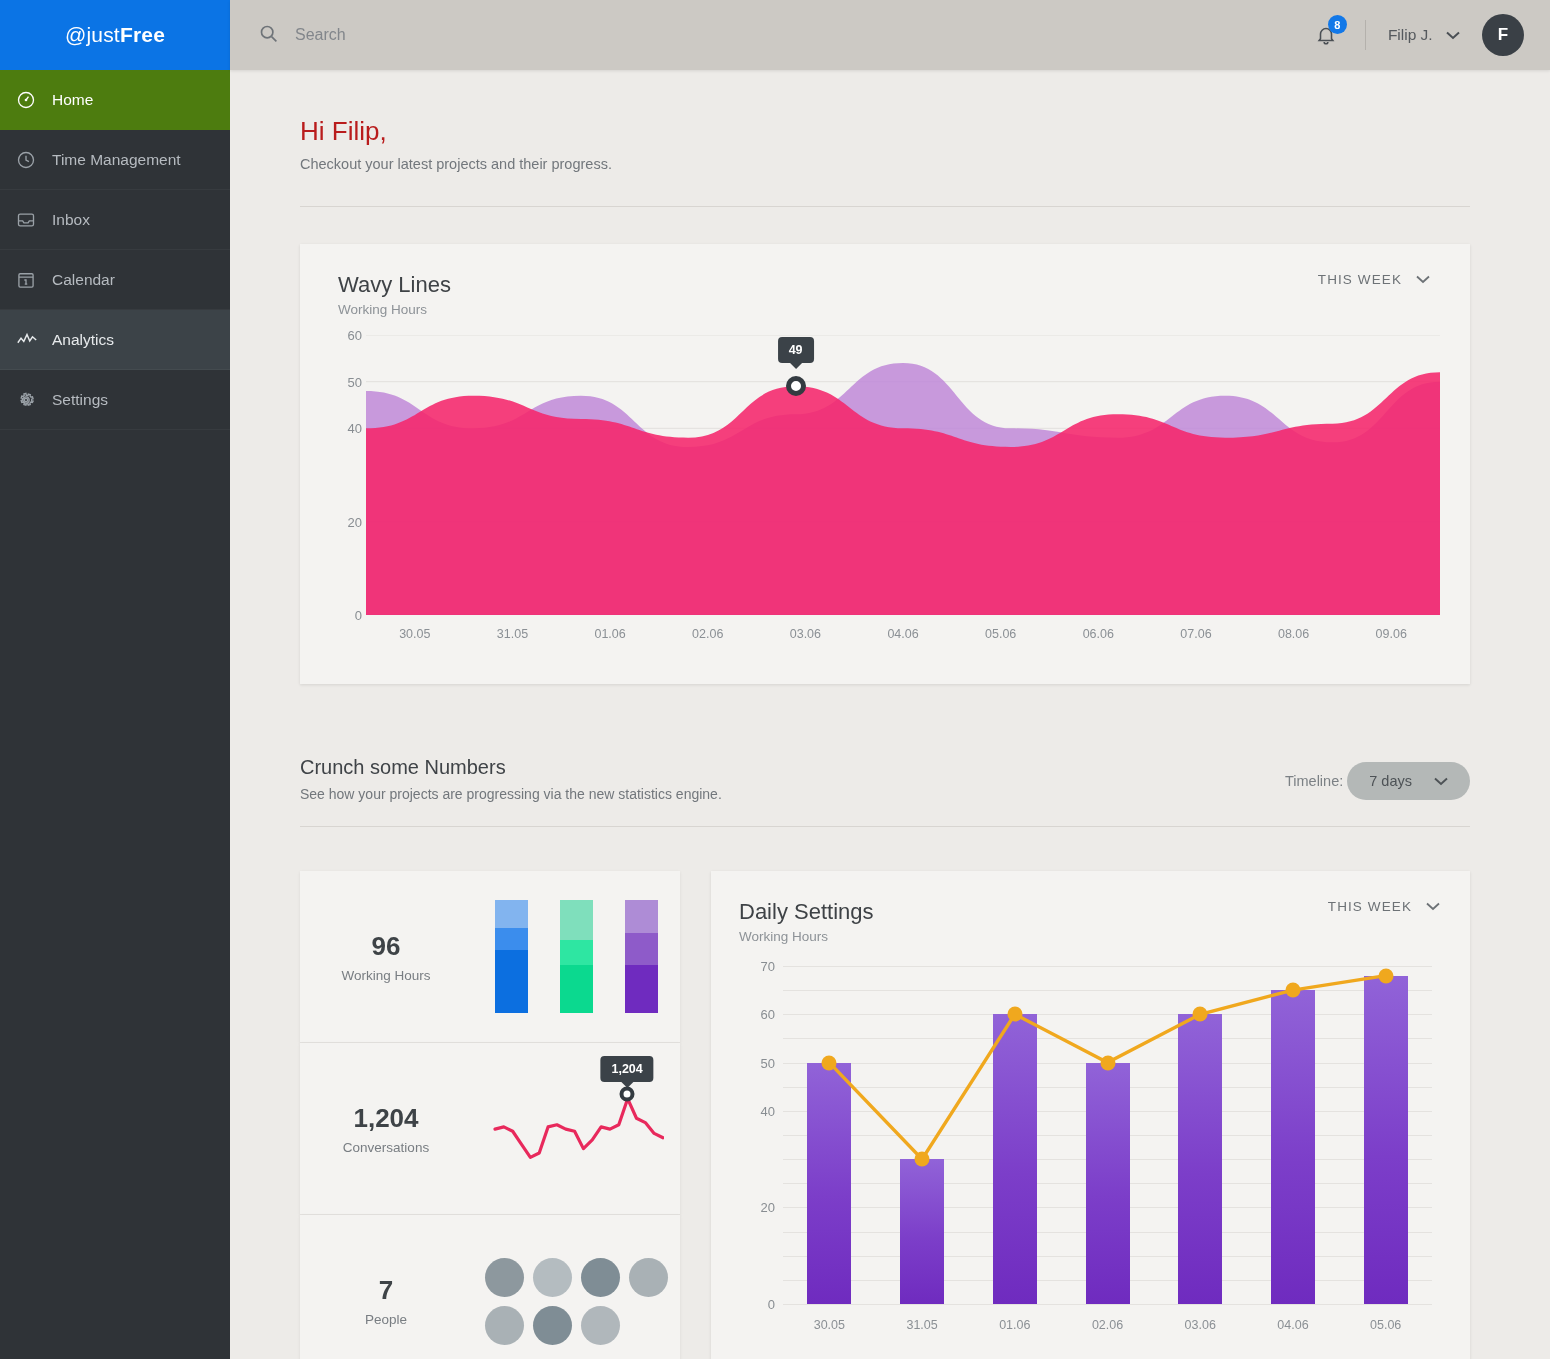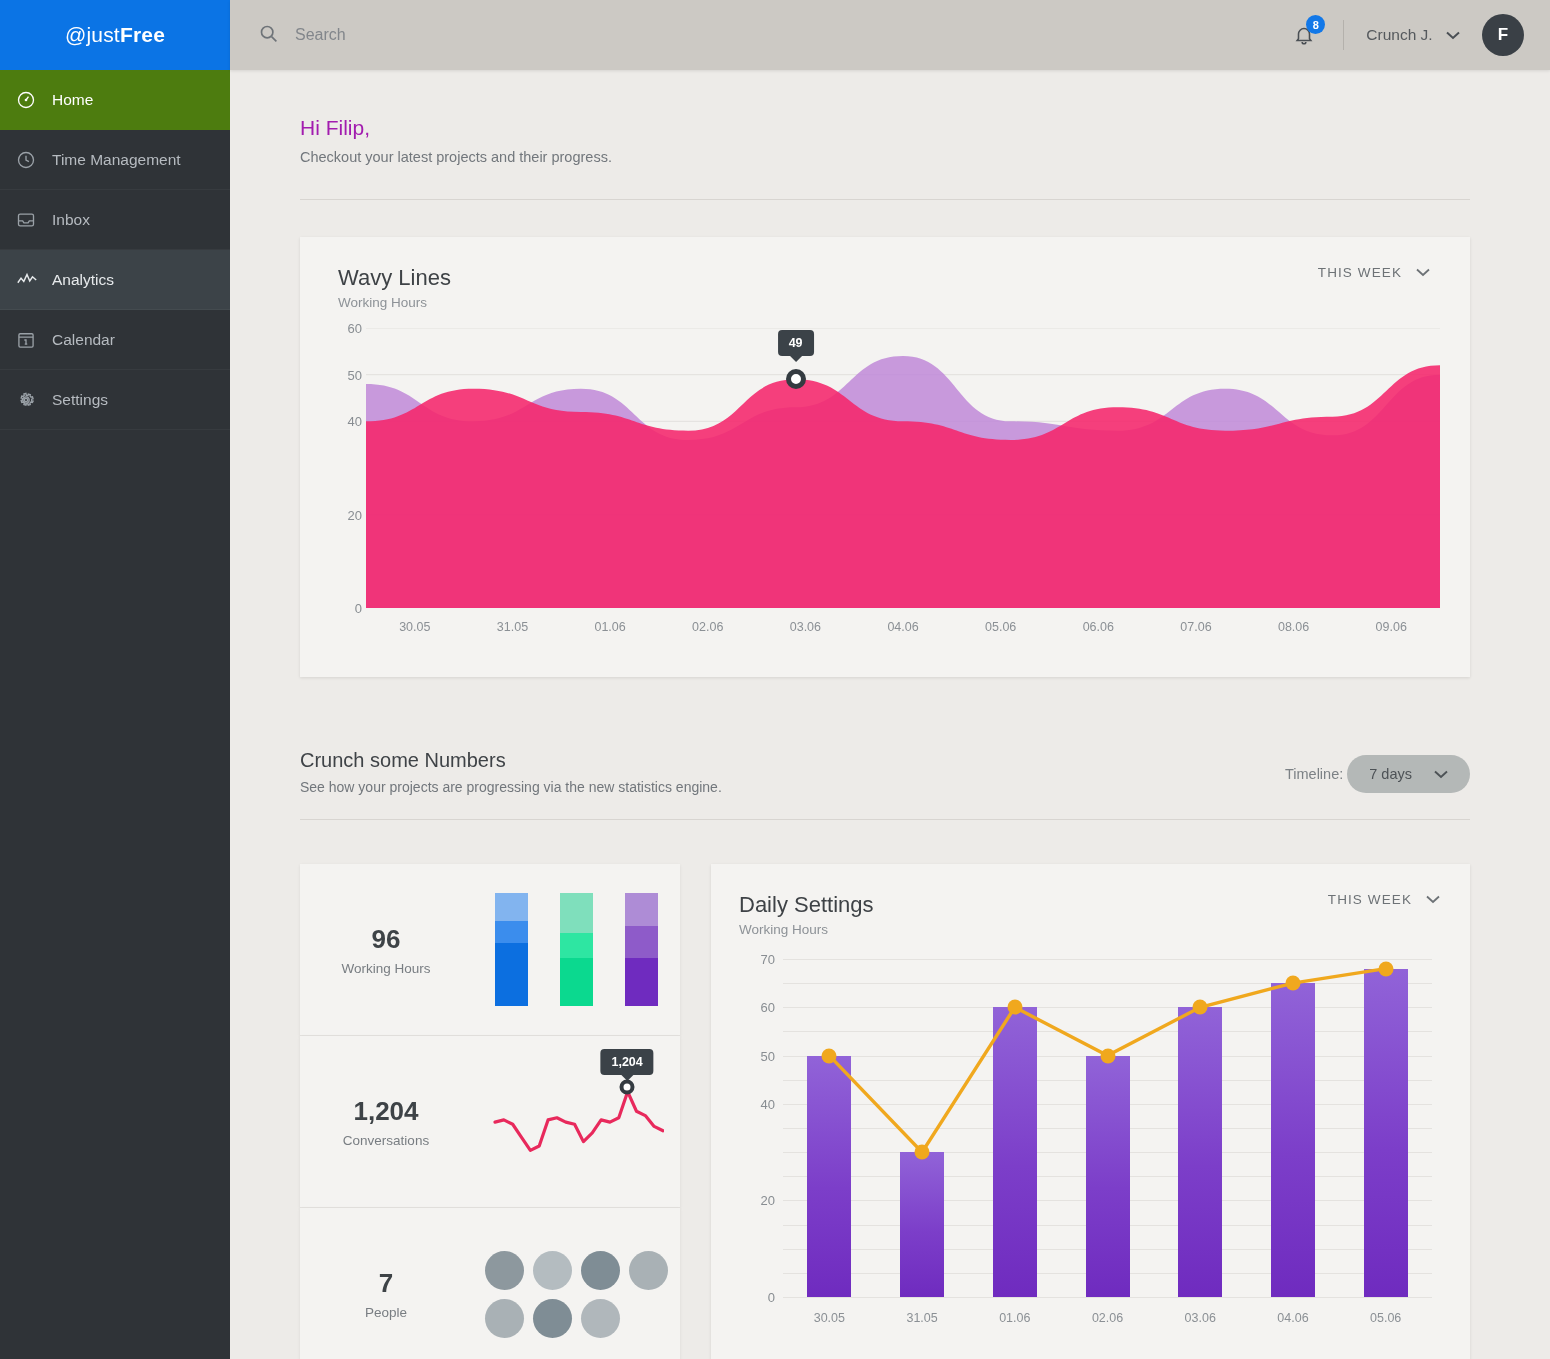--- a/index.html
+++ b/index.html
@@ -69,21 +69,21 @@
   .avatar {
     width: 42px; height: 42px; border-radius: 50%;
     background: #3a4046; color: #fff;
     display: flex; align-items: center; justify-content: center;
     font-size: 17px; font-weight: 700; margin-left: 22px; cursor: pointer;
   }
 
   
   .content { flex: 1; overflow: hidden; padding: 0 80px 0 70px; }
   .greeting { padding-top: 46px; }
-  .greeting h1 { font-size: 21px; font-weight: 400; color: #a21caf; margin-bottom: 9px; }
+  .greeting h1 { font-size: 26px; font-weight: 400; color: #b91c1c; margin-bottom: 9px; }
   .greeting p { font-size: 14.5px; color: #72777c; }
   .hr { height: 1px; background: #d8d5d1; margin-top: 34px; }
 
   .card {
     background: #f4f3f1;
     box-shadow: 0 1px 3px rgba(0,0,0,.10);
   }
   .card-head { display: flex; align-items: flex-start; justify-content: space-between; }
   .card-title { font-size: 22px; font-weight: 400; color: #3e4246; }
   .card-sub { font-size: 13.5px; color: #8d9297; margin-top: 4px; }
@@ -203,37 +203,37 @@
     <div class="nav-item">
       <span class="ic">
         <svg width="20" height="20" viewBox="0 0 24 24">
             <rect x="3" y="5" width="18" height="14" rx="2"></rect>
             <path d="M3 13h5l1.5 2.5h5L16 13h5"></path>
           </svg>
       </span>
       <span>Inbox</span>
     </div>
 
-    <div class="nav-item current">
-      <span class="ic">
-        <svg width="22" height="22" viewBox="0 0 24 24">
-            <path d="M2 15l3.5-5 3 3.5L12 6l3 7 3-4.5 4 3.5"></path>
-          </svg>
-      </span>
-      <span>Analytics</span>
-    </div>
-
     <div class="nav-item">
       <span class="ic">
         <svg width="20" height="20" viewBox="0 0 24 24">
             <rect x="3.5" y="4.5" width="17" height="16" rx="1.5"></rect>
             <path d="M3.5 8.5h17M10 12h2v5M10.5 17h3"></path>
           </svg>
       </span>
       <span>Calendar</span>
+    </div>
+
+    <div class="nav-item current">
+      <span class="ic">
+        <svg width="22" height="22" viewBox="0 0 24 24">
+            <path d="M2 15l3.5-5 3 3.5L12 6l3 7 3-4.5 4 3.5"></path>
+          </svg>
+      </span>
+      <span>Analytics</span>
     </div>
 
     <div class="nav-item">
       <span class="ic">
         <svg width="20" height="20" viewBox="0 0 24 24" fill="#9aa1a7" stroke="none">
           <path d="M12 8.2a3.8 3.8 0 100 7.6 3.8 3.8 0 000-7.6zm0 5.8a2 2 0 110-4 2 2 0 010 4z"></path>
           <path d="M20.5 13.4l-1.7-.4a7 7 0 000-2l1.7-.4-.7-2.4-1.7.5a7 7 0 00-1.4-1.4l.5-1.7-2.4-.7-.4 1.7a7 7 0 00-2 0L11.9 4l-2.4.7.5 1.7a7 7 0 00-1.4 1.4l-1.7-.5-.7 2.4 1.7.4a7 7 0 000 2l-1.7.4.7 2.4 1.7-.5a7 7 0 001.4 1.4l-.5 1.7 2.4.7.4-1.7a7 7 0 002 0l.4 1.7 2.4-.7-.5-1.7a7 7 0 001.4-1.4l1.7.5z"></path>
         </svg>
       </span>
       <span>Settings</span>
@@ -258,21 +258,21 @@
       <div class="topbar-right">
         <div class="bell-wrap">
           <svg width="22" height="22" viewBox="0 0 24 24" fill="none" stroke="#4a4f54" stroke-width="1.7">
             <path d="M18 16v-5a6 6 0 10-12 0v5l-1.5 2h15z"></path>
               <path d="M10 19.5a2 2 0 004 0"></path>
           </svg>
           <span class="badge">8</span>
         </div>
         <div class="divider-v"></div>
         <div class="username">
-          <span>Crunch J.</span>
+          <span>Filip J.</span>
           <span class="chev">
             <svg width="14" height="9" viewBox="0 0 14 9" fill="none" stroke="#4a4f54" stroke-width="2">
                 <path d="M1 1.5L7 7l6-5.5"></path>
               </svg>
           </span>
         </div>
         <div class="avatar">
           <span>F</span>
         </div>
       </div>

